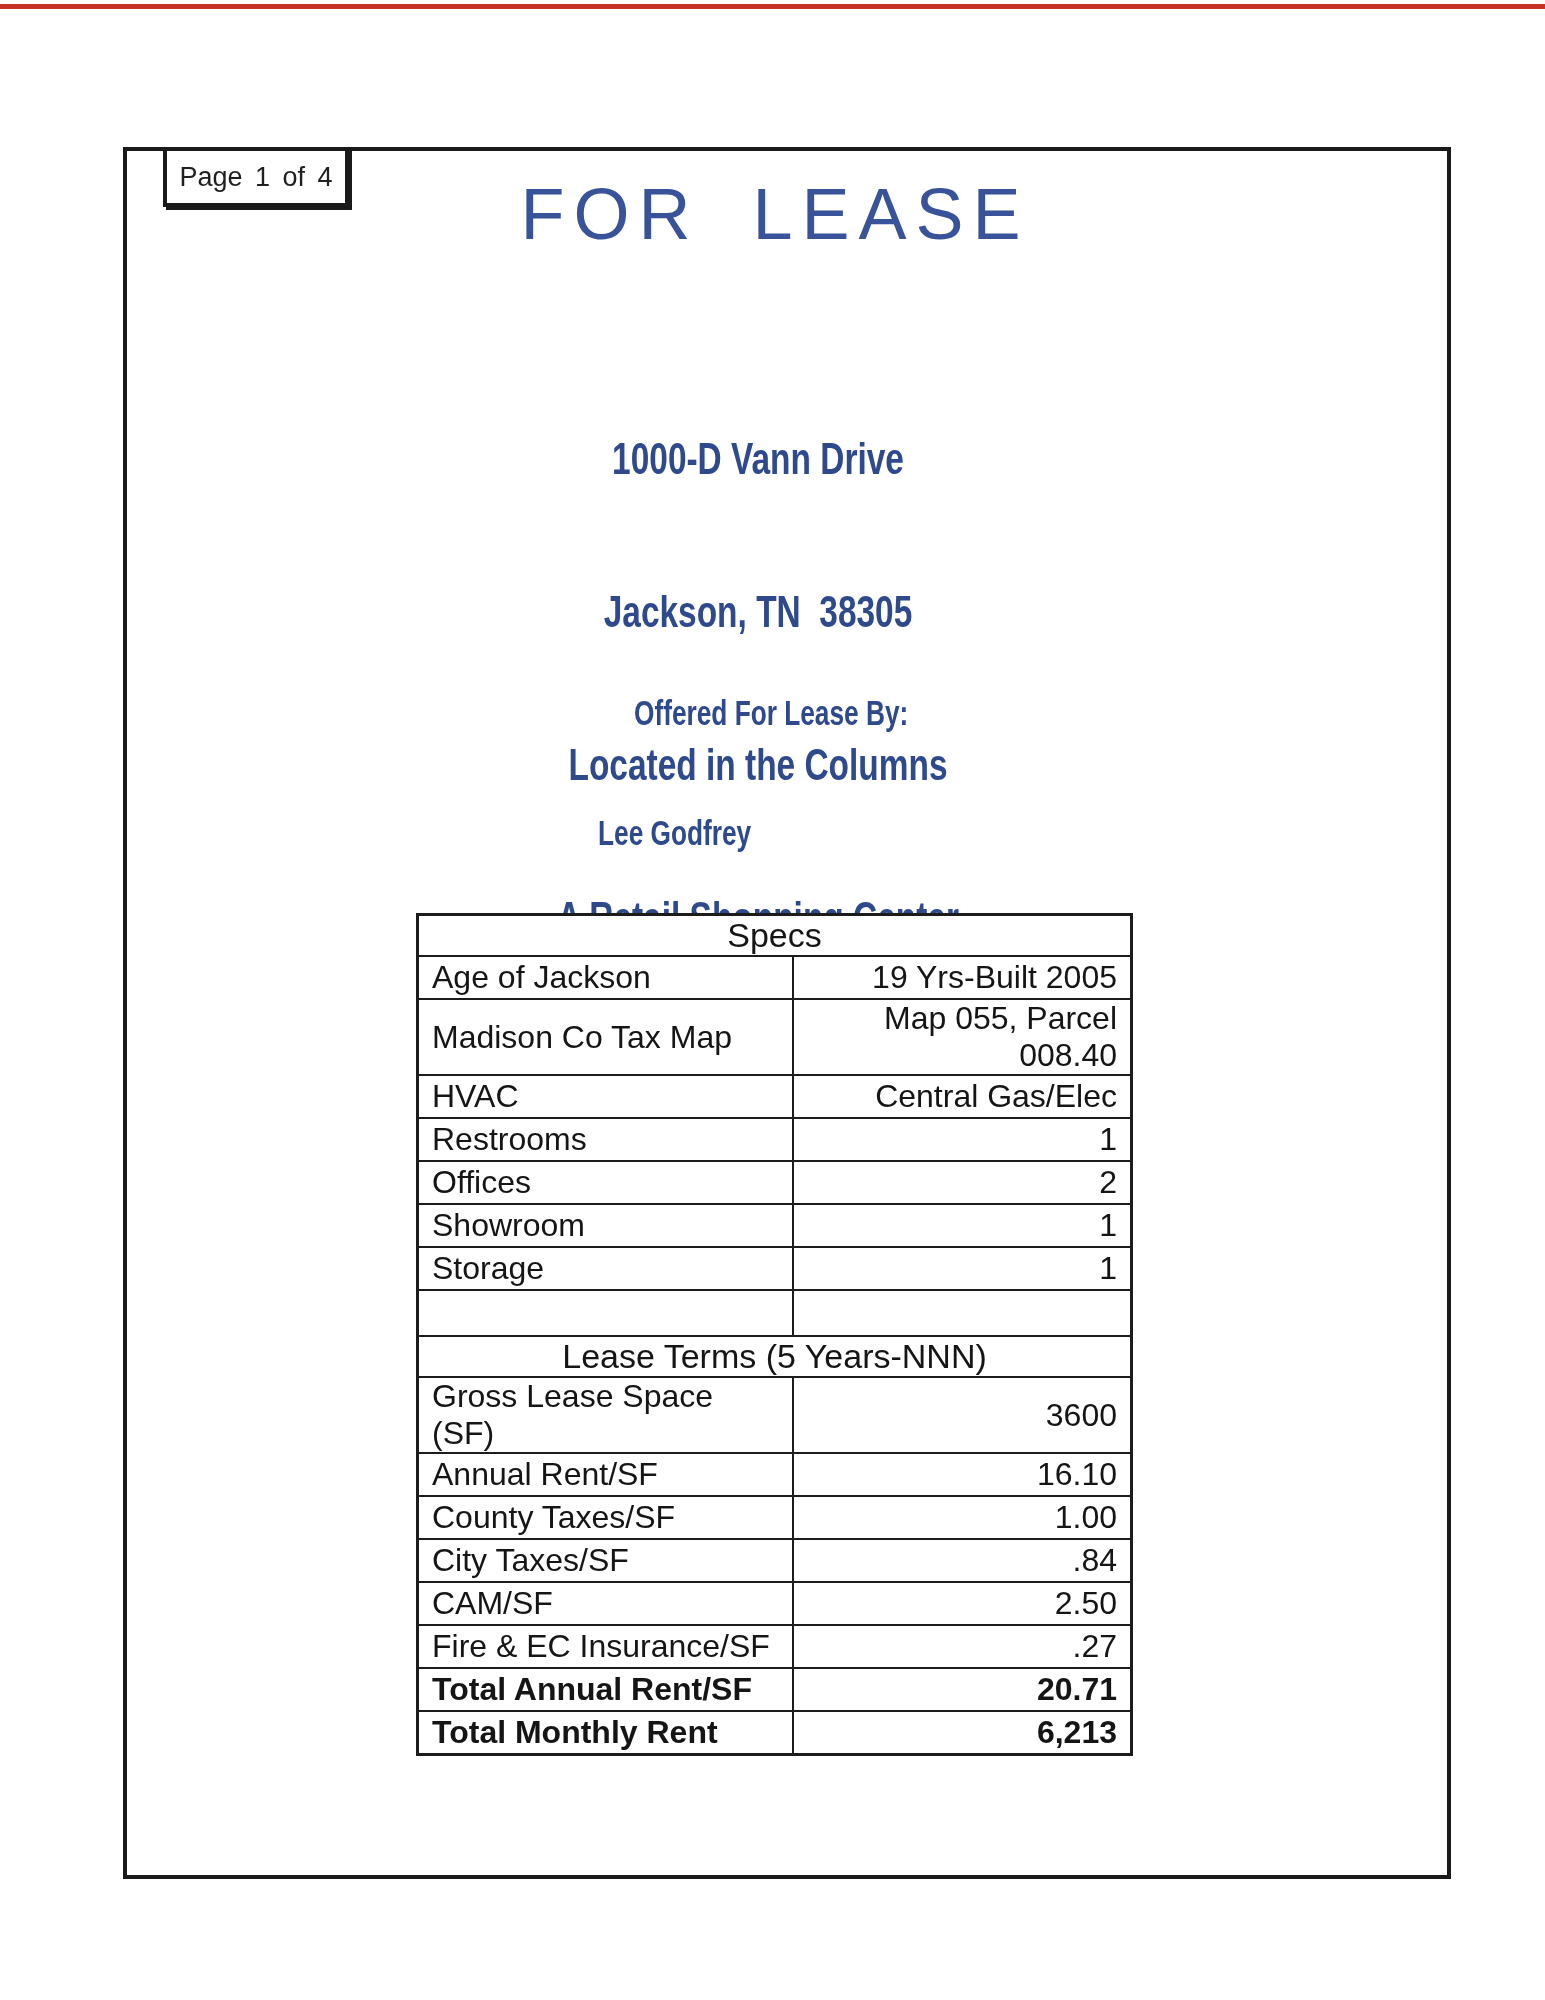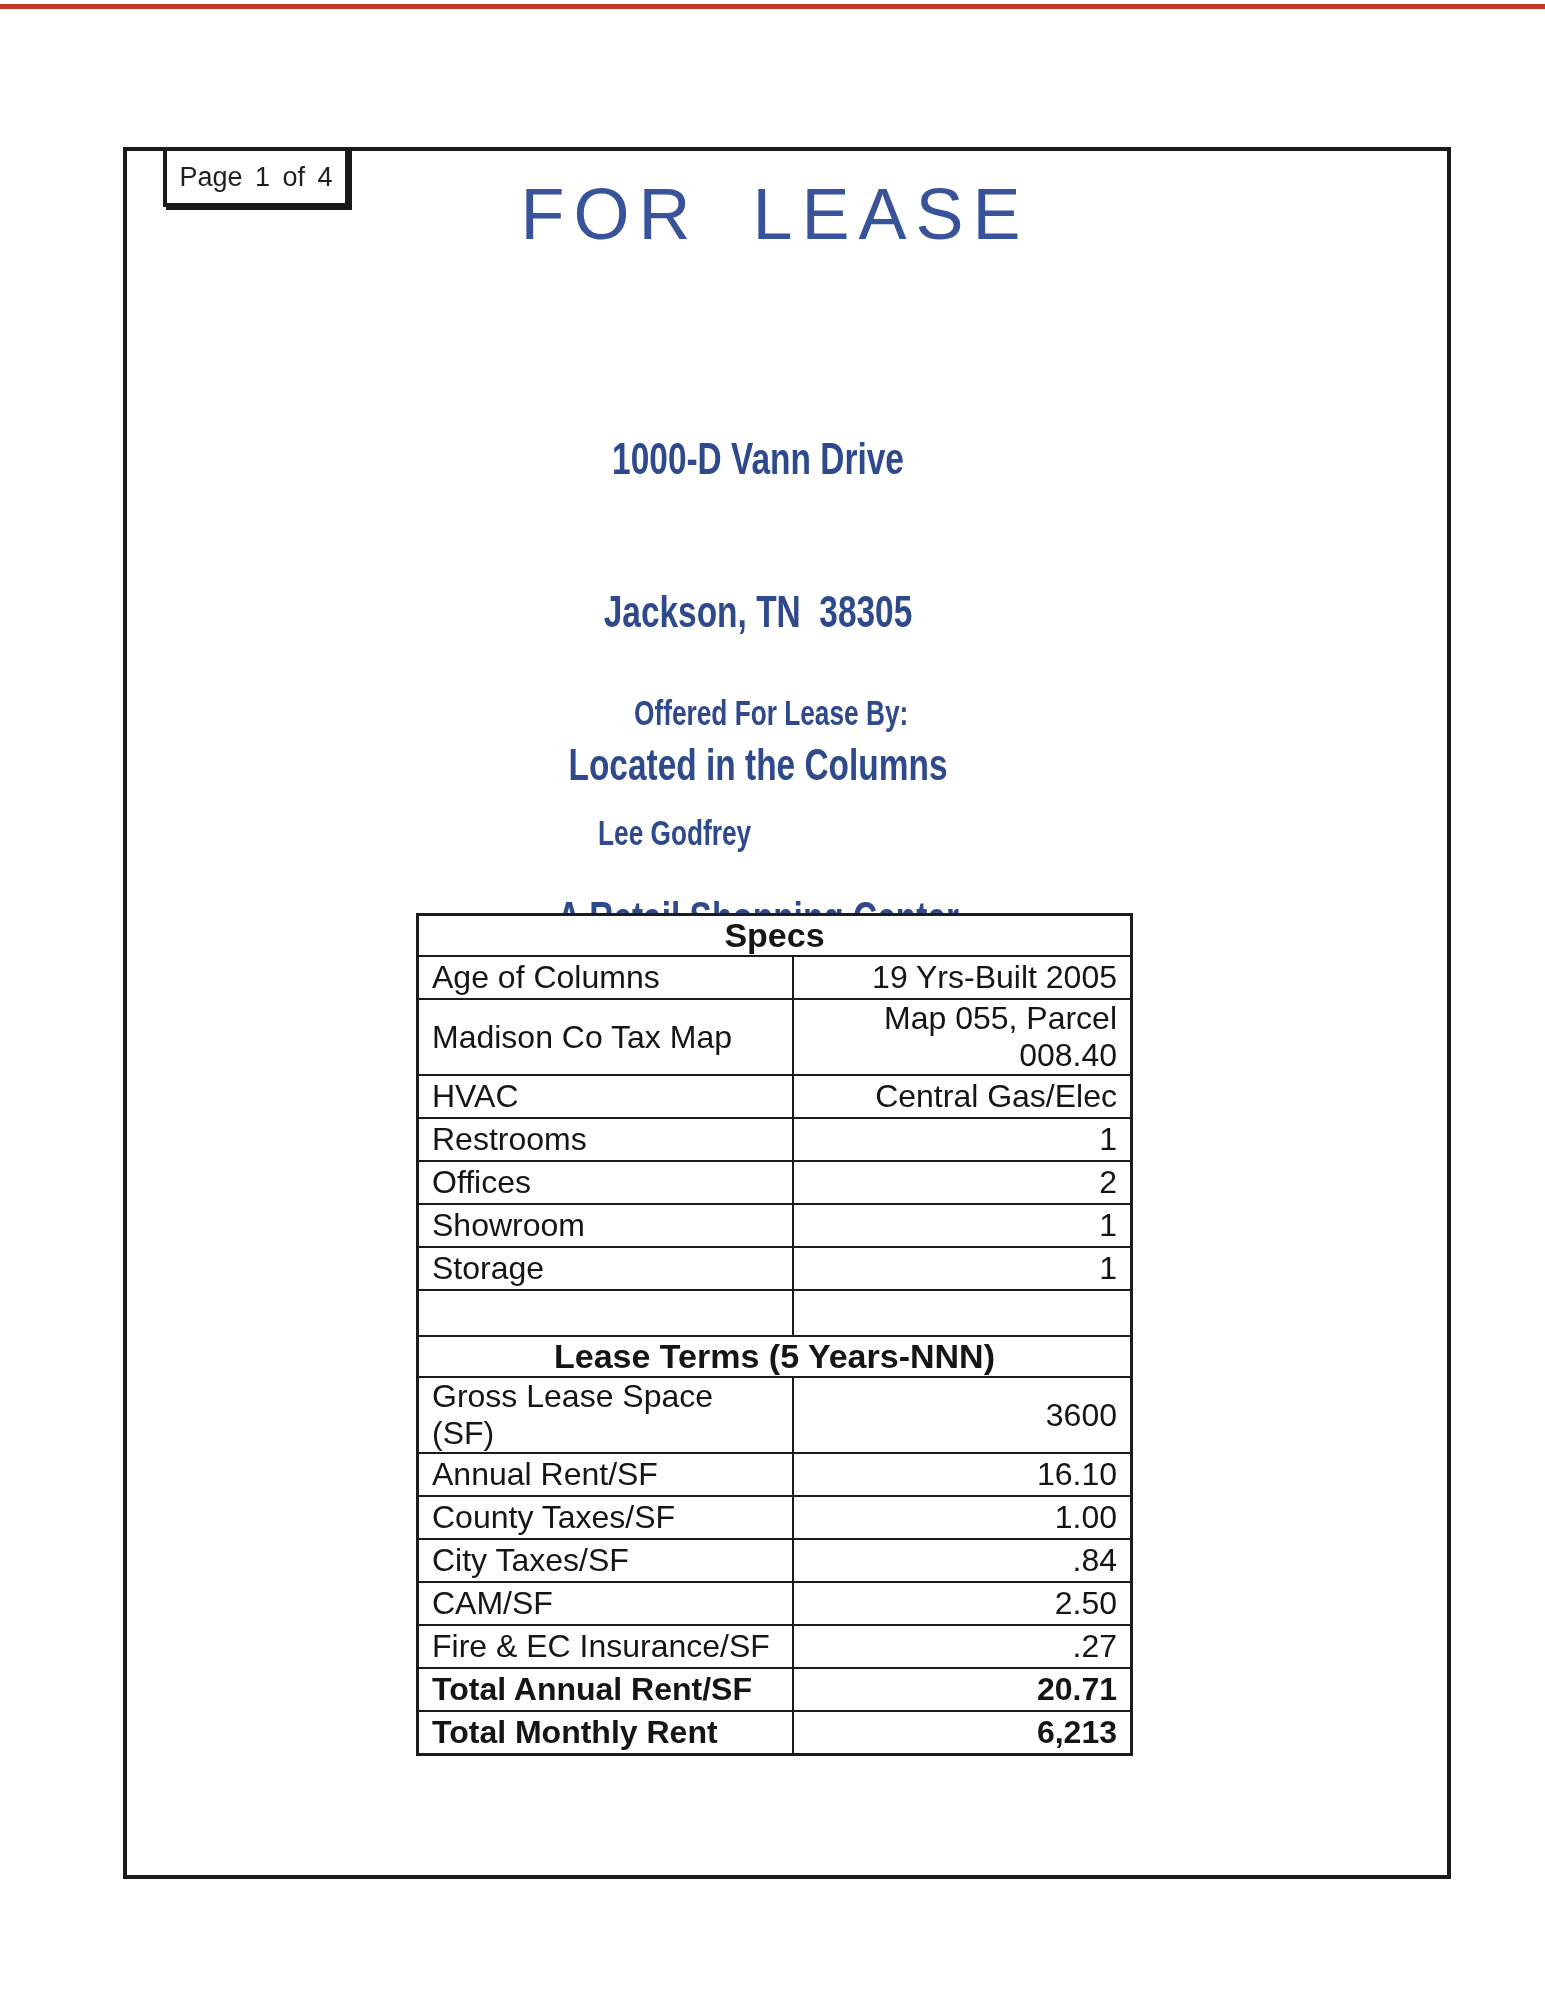--- a/index.html
+++ b/index.html
@@ -110,21 +110,21 @@
   col.c2 { width: 339px; }
   td {
     border: 2px solid #1c1c1c;
     height: 41px;
     font-size: 32px;
     padding: 0 13px;
     overflow: hidden;
     vertical-align: middle;
   }
   .section-header td {
-    font-weight: bold;
+    font-weight: normal;
     text-align: center;
     font-size: 34px;
     height: 38px;
   }
   td.value-cell { text-align: right; padding-left: 16px; }
   .bold-row td { font-weight: bold; }
   .spacer-row td { height: 44px; }
 </style>
 </head>
 <body>
@@ -161,21 +161,21 @@
           <col class="c1">
           <col class="c2">
         </colgroup>
       <tbody>
         <tr class="section-header">
           <td colspan="2">Specs</td>
         </tr>
       </tbody>
       <tbody>
           <tr>
-            <td class="label-cell">Age of Columns</td>
+            <td class="label-cell">Age of Jackson</td>
             <td class="value-cell">19 Yrs-Built 2005</td>
           </tr>
           <tr>
             <td class="label-cell">Madison Co Tax Map</td>
             <td class="value-cell">Map 055, Parcel 008.40</td>
           </tr>
           <tr>
             <td class="label-cell">HVAC</td>
             <td class="value-cell">Central Gas/Elec</td>
           </tr>

